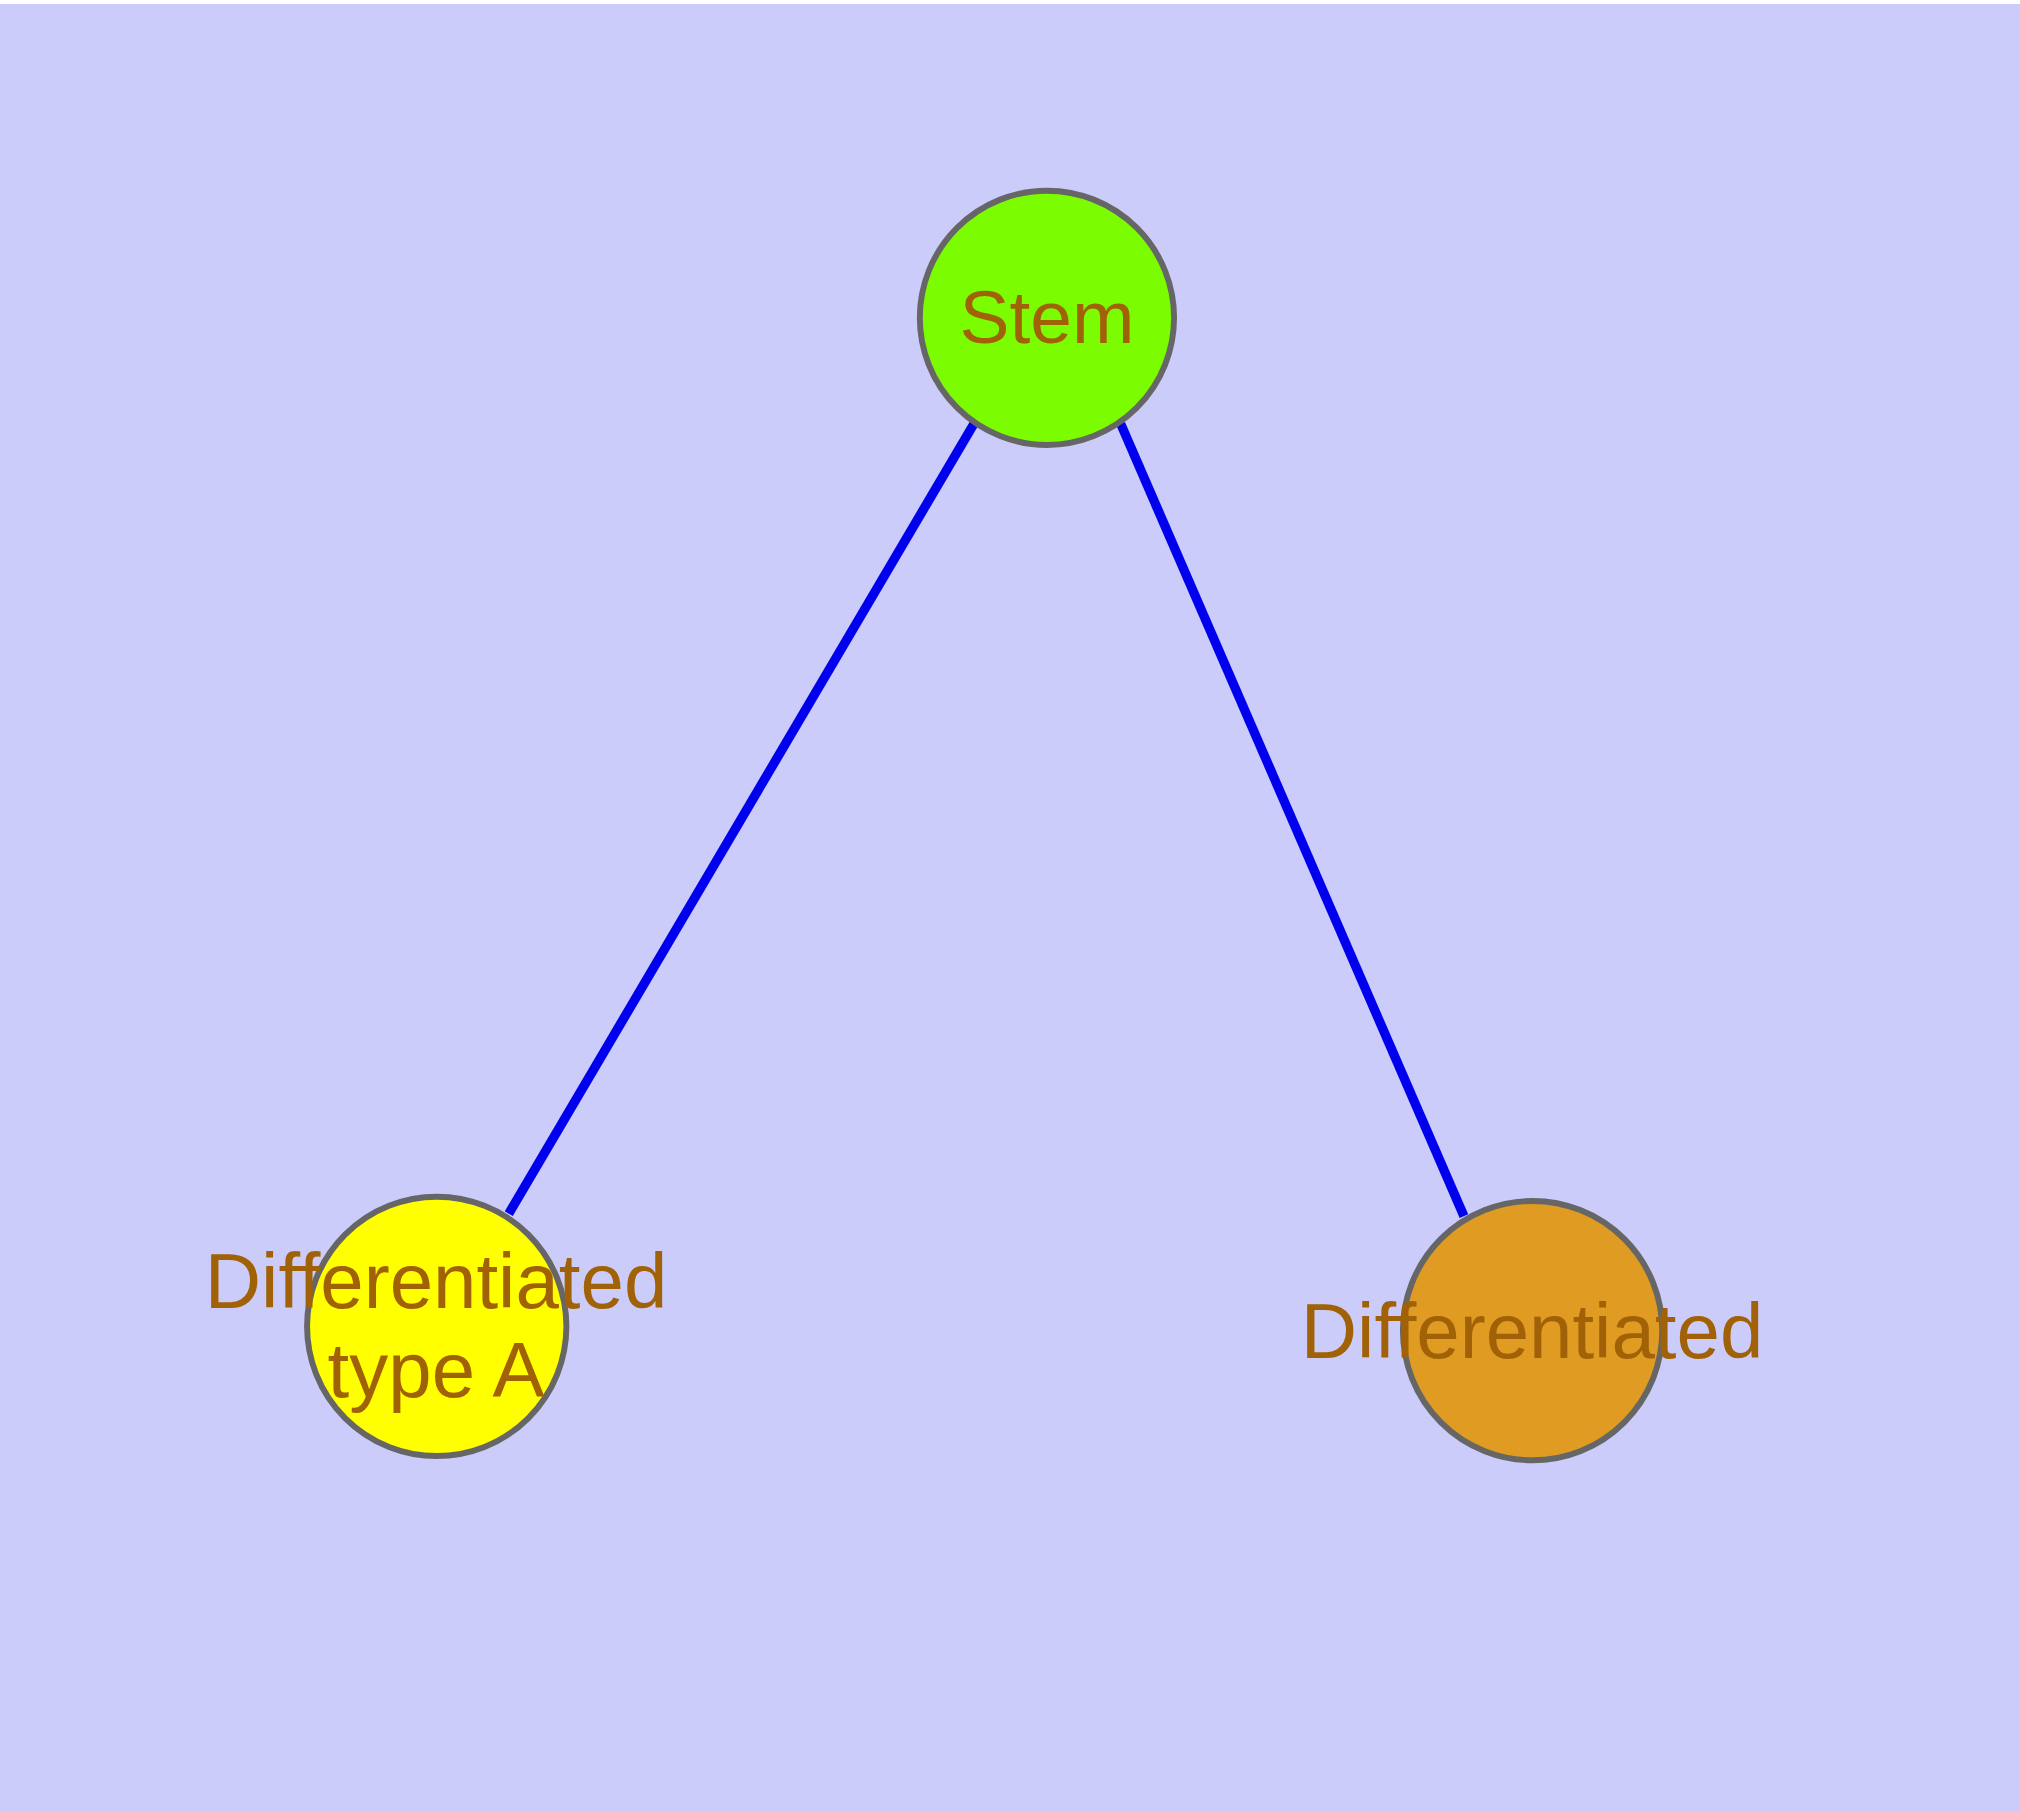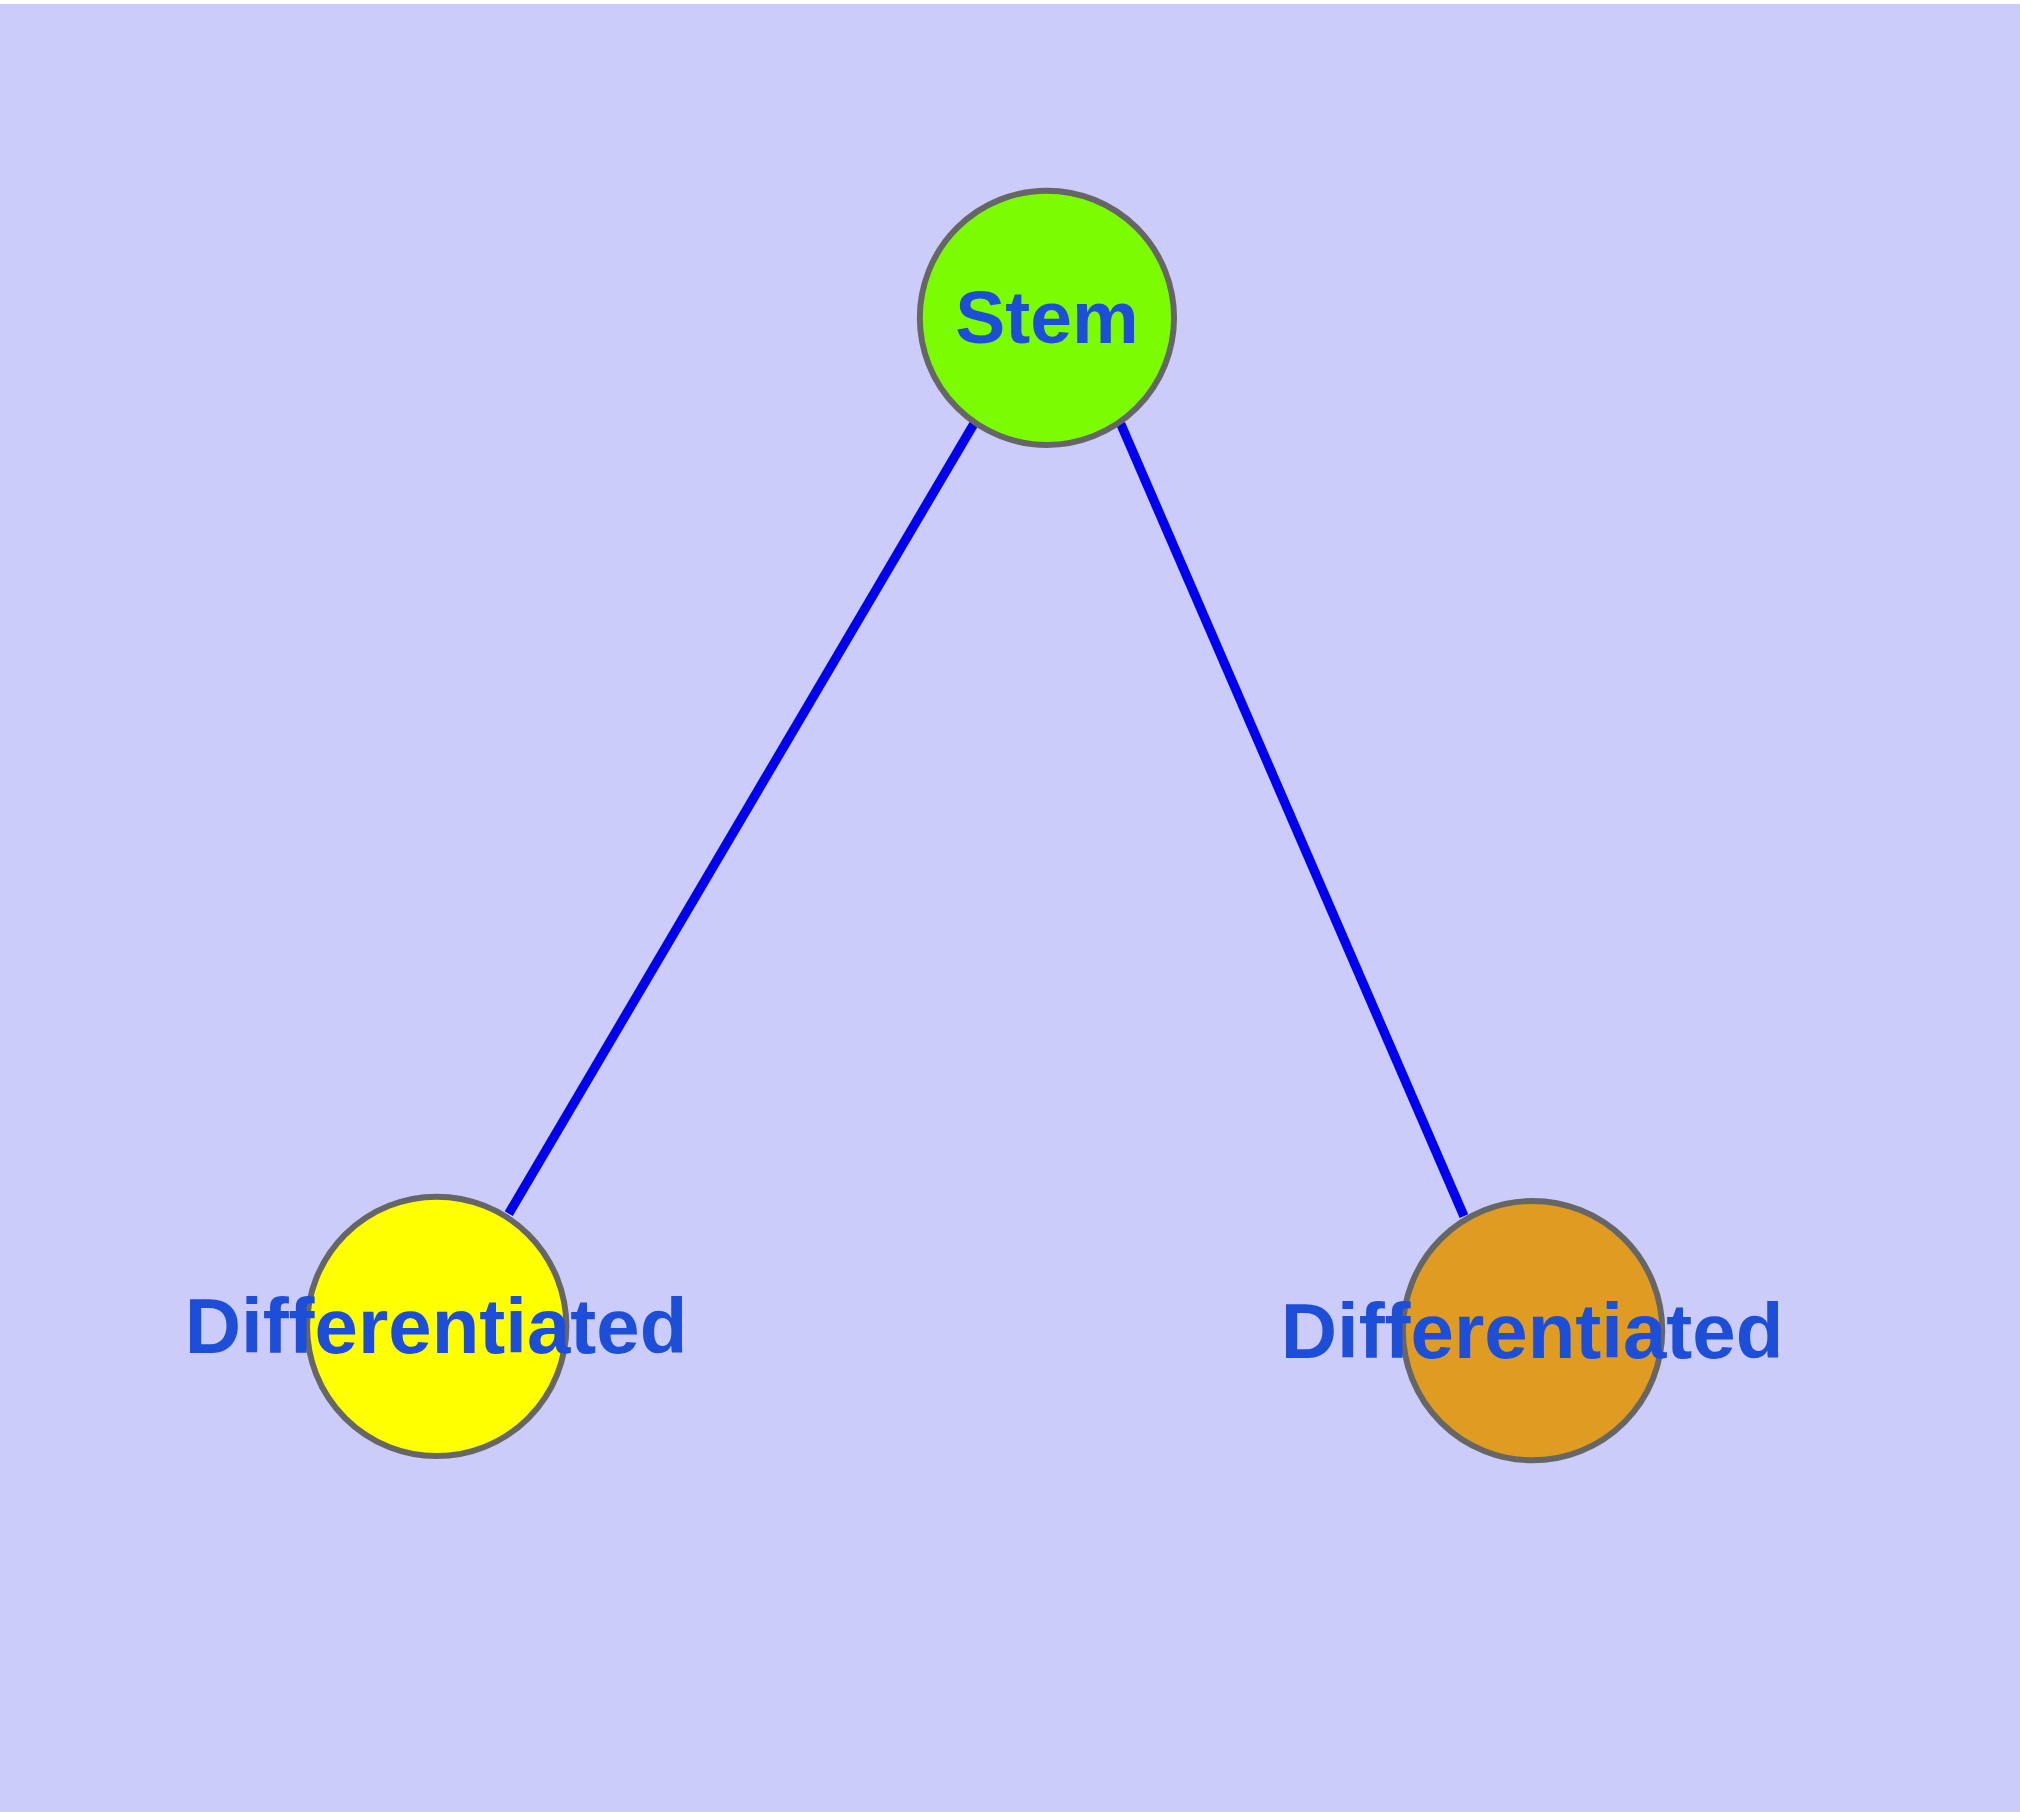--- a/index.html
+++ b/index.html
@@ -26,22 +26,22 @@
   }
   #graph-svg {
     position: absolute;
     left: 0;
     top: 0;
     width: 2021px;
     height: 1812px;
   }
   .node-label {
     position: absolute;
-    color: #1d4ed8;
-    font-weight: bold;
+    color: #a16207;
+    font-weight: normal;
     text-align: center;
     line-height: 1.14;
     white-space: pre;
     pointer-events: none;
     transform: translate(-50%, -50%);
   }
   .node-label.root {
     font-size: 75px;
   }
   .node-label.leaf {
@@ -61,17 +61,17 @@
       </g>
     <g id="node-layer">
         <circle cx="1235" cy="375" r="150" fill="#7cfc00" stroke="#666666" stroke-width="7"></circle>
         <circle cx="515" cy="1565" r="153" fill="#ffff00" stroke="#666666" stroke-width="7"></circle>
         <circle cx="1808" cy="1570" r="153" fill="#e09b22" stroke="#666666" stroke-width="7"></circle>
       </g>
   </svg>
 
   <div id="label-layer">
       <div class="node-label root" style="left: 1047px; top: 318px; font-size: 75px;"><div>Stem</div></div>
-      <div class="node-label leaf" style="left: 436px; top: 1326px; font-size: 78px;"><div>Differentiated</div></div>
+      <div class="node-label leaf" style="left: 436px; top: 1326px; font-size: 78px;"><div>Differentiated</div><div>type A</div></div>
       <div class="node-label leaf" style="left: 1532px; top: 1331px; font-size: 78px;"><div>Differentiated</div></div>
     </div>
 </div>
 
 
 </body></html>

